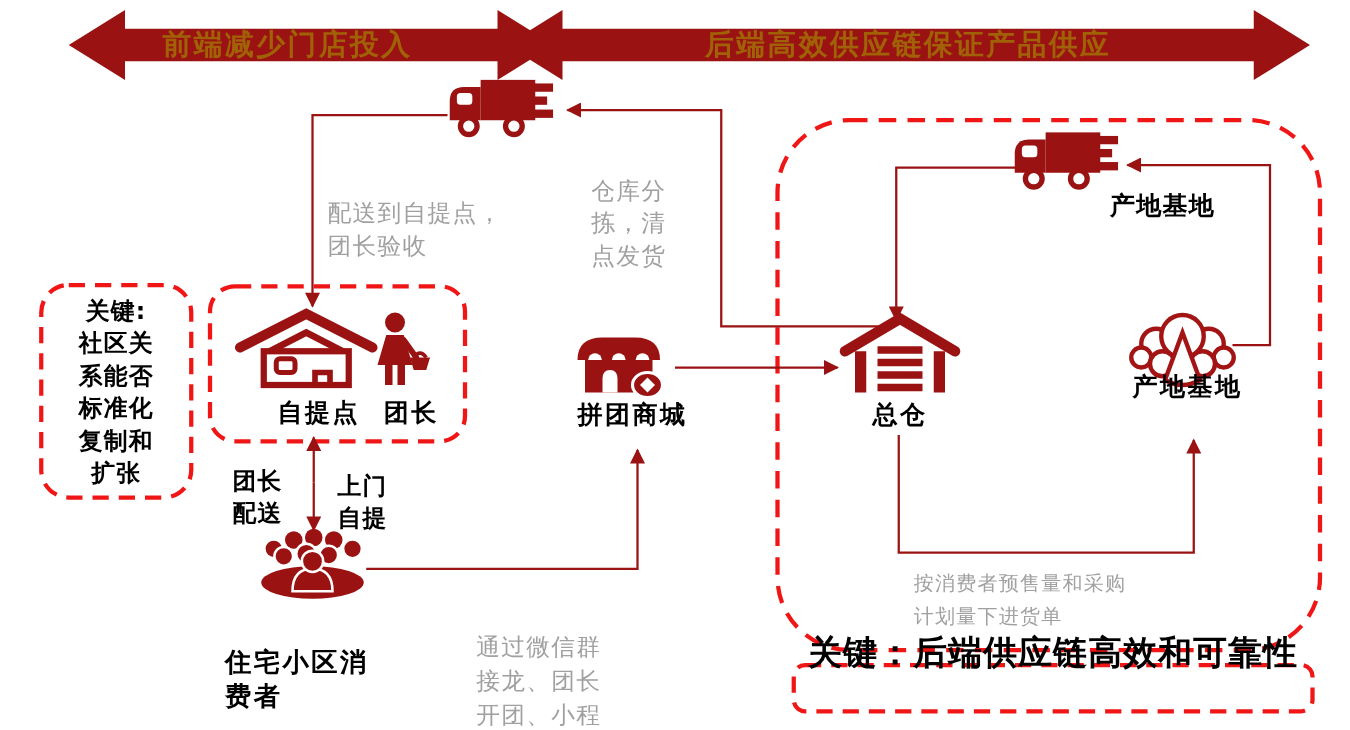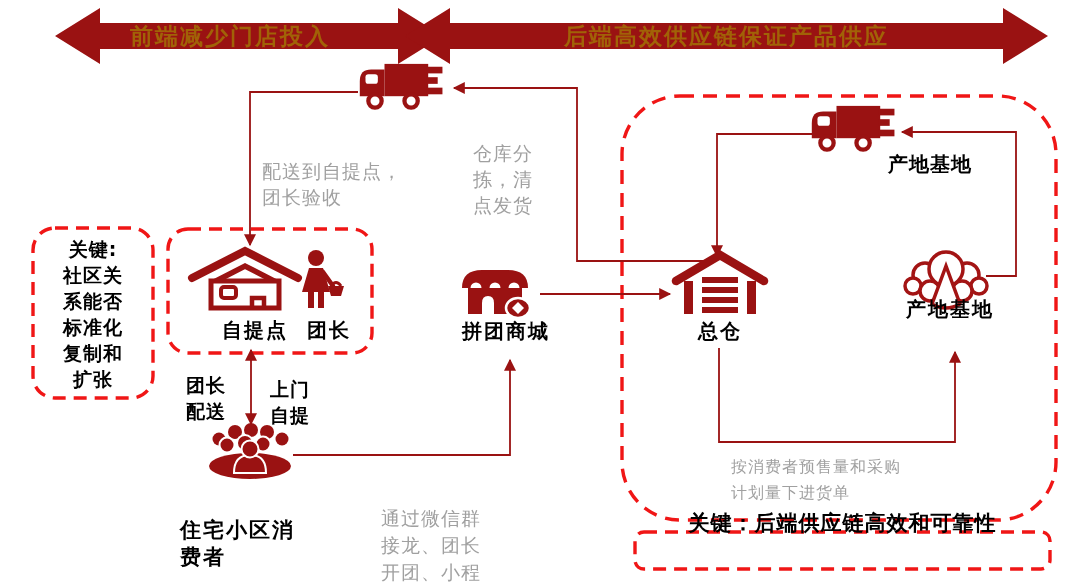--- a/index.html
+++ b/index.html
@@ -169,15 +169,15 @@
   <div class="label node-label" style="left:900px;top:296px;width:100px;">产地基地</div>
   <div class="label node-label" style="left:180px;top:479px;width:140px;text-align:left;font-size:21px;line-height:27px;margin-top:38px;">住宅小区消
 费者</div>
 
   <div class="label key-text" style="left:33px;top:236px;width:120px;">关键:
 社区关
 系能否
 标准化
 复制和
 扩张</div>
-  <div class="label key-text" style="left:635px;top:510px;width:415px;font-size:21px;">关键：后端供应链高效和可靠性</div>
+  <div class="label key-text" style="left:635px;top:510px;width:415px;font-size:27px;">关键：后端供应链高效和可靠性</div>
 
 </div>
 
 </body></html>

